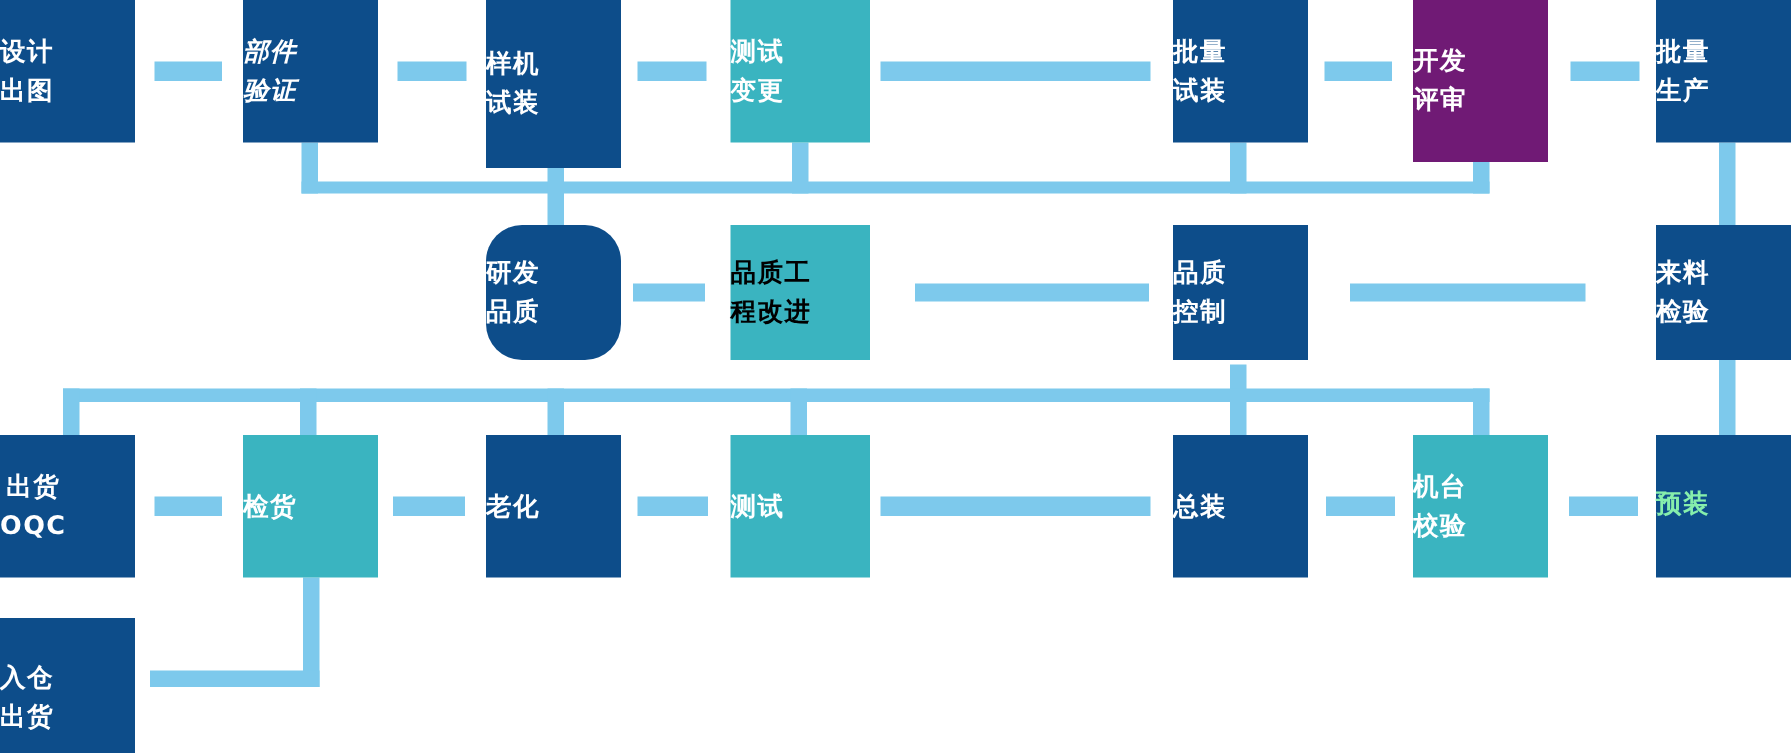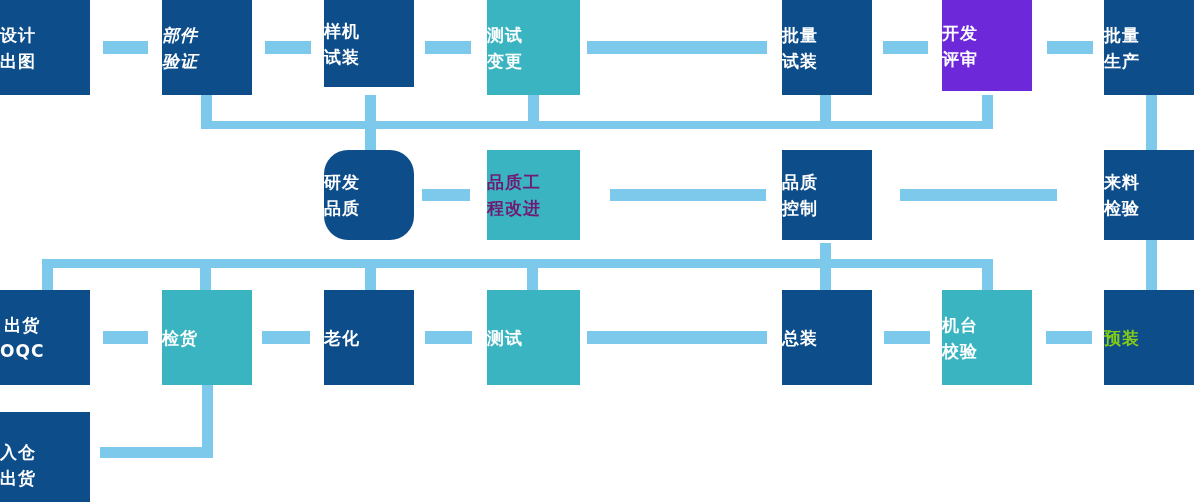--- a/index.html
+++ b/index.html
@@ -80,47 +80,47 @@
   <div class="conn" style="left: 100px; top: 447px; width: 113px; height: 11px; background: rgb(125, 201, 236);"></div>
 
   <div class="node" style="left: 0px; top: 0px; width: 90px; height: 95px; background: rgb(13, 77, 138);">
     <span class="node-label" style="color: rgb(255, 255, 255);">设计
 出图</span>
   </div>
   <div class="node" style="left: 162px; top: 0px; width: 90px; height: 95px; background: rgb(13, 77, 138);">
     <span class="node-label" style="color: rgb(255, 255, 255); font-style: italic;">部件
 验证</span>
   </div>
-  <div class="node" style="left: 324px; top: 0px; width: 90px; height: 87px; background: rgb(13, 77, 138);">
+  <div class="node" style="left: 324px; top: 0px; width: 90px; height: 112px; background: rgb(13, 77, 138);">
     <span class="node-label" style="color: rgb(255, 255, 255);">样机
 试装</span>
   </div>
   <div class="node" style="left: 487px; top: 0px; width: 93px; height: 95px; background: rgb(58, 180, 192);">
     <span class="node-label" style="color: rgb(255, 255, 255);">测试
 变更</span>
   </div>
   <div class="node" style="left: 782px; top: 0px; width: 90px; height: 95px; background: rgb(13, 77, 138);">
     <span class="node-label" style="color: rgb(255, 255, 255);">批量
 试装</span>
   </div>
-  <div class="node" style="left: 942px; top: 0px; width: 90px; height: 91px; background: #6d28d9;">
+  <div class="node" style="left: 942px; top: 0px; width: 90px; height: 108px; background: #701a75;">
     <span class="node-label" style="color: rgb(255, 255, 255);">开发
 评审</span>
   </div>
   <div class="node" style="left: 1104px; top: 0px; width: 90px; height: 95px; background: rgb(13, 77, 138);">
     <span class="node-label" style="color: rgb(255, 255, 255);">批量
 生产</span>
   </div>
 
   <div class="node" style="left: 324px; top: 150px; width: 90px; height: 90px; background: rgb(13, 77, 138); border-radius: 24px;">
     <span class="node-label" style="color: rgb(255, 255, 255);">研发
 品质</span>
   </div>
   <div class="node" style="left: 487px; top: 150px; width: 93px; height: 90px; background: rgb(58, 180, 192);">
-    <span class="node-label" style="color: #701a75;">品质工
+    <span class="node-label" style="color: #000000;">品质工
 程改进</span>
   </div>
   <div class="node" style="left: 782px; top: 150px; width: 90px; height: 90px; background: rgb(13, 77, 138);">
     <span class="node-label" style="color: rgb(255, 255, 255);">品质
 控制</span>
   </div>
   <div class="node" style="left: 1104px; top: 150px; width: 106px; height: 90px; background: rgb(13, 77, 138);">
     <span class="node-label" style="color: rgb(255, 255, 255);">来料
 检验</span>
   </div>
@@ -139,21 +139,21 @@
     <span class="node-label" style="color: rgb(255, 255, 255);">测试</span>
   </div>
   <div class="node" style="left: 782px; top: 290px; width: 90px; height: 95px; background: rgb(13, 77, 138);">
     <span class="node-label" style="color: rgb(255, 255, 255);">总装</span>
   </div>
   <div class="node" style="left: 942px; top: 290px; width: 90px; height: 95px; background: rgb(58, 180, 192);">
     <span class="node-label" style="color: rgb(255, 255, 255);">机台
 校验</span>
   </div>
   <div class="node" style="left: 1104px; top: 290px; width: 90px; height: 95px; background: rgb(13, 77, 138);">
-    <span class="node-label" style="color: #84cc16;">预装</span>
+    <span class="node-label" style="color: #86efac; font-family: Liberation Mono, monospace;">预装</span>
   </div>
 
   <div class="node" style="left: 0px; top: 412px; width: 90px; height: 106px; background: rgb(13, 77, 138);">
     <span class="node-label" style="color: rgb(255, 255, 255);">入仓
 出货</span>
   </div>
 
 </div>
 
 </body></html>

